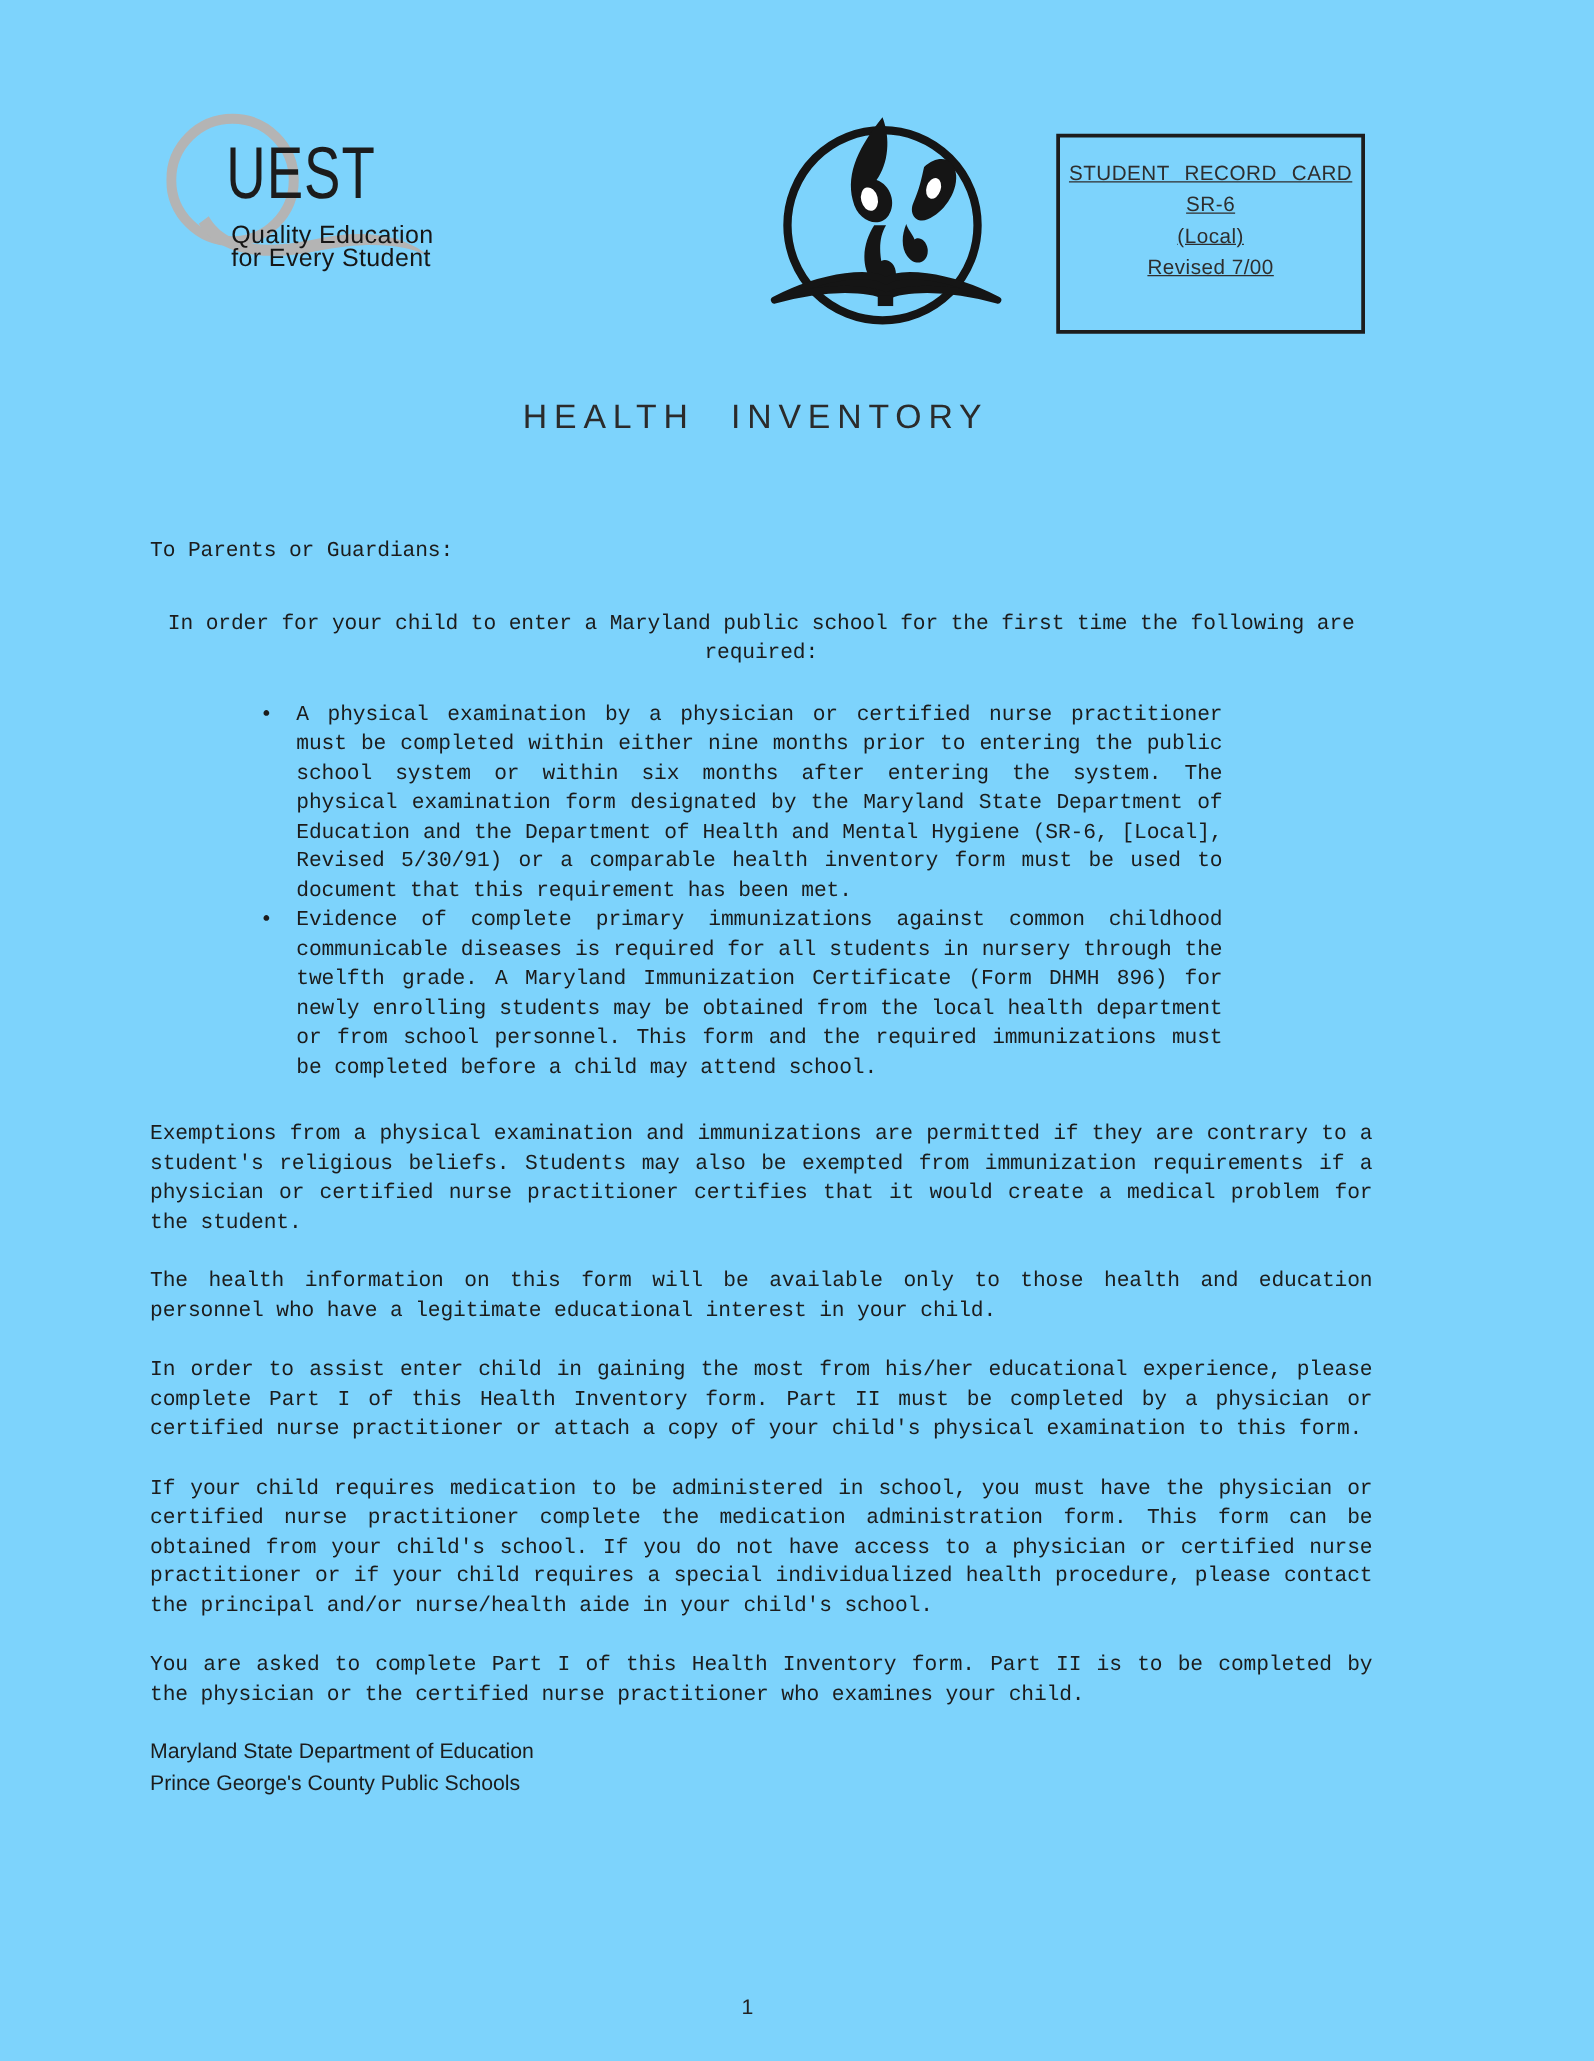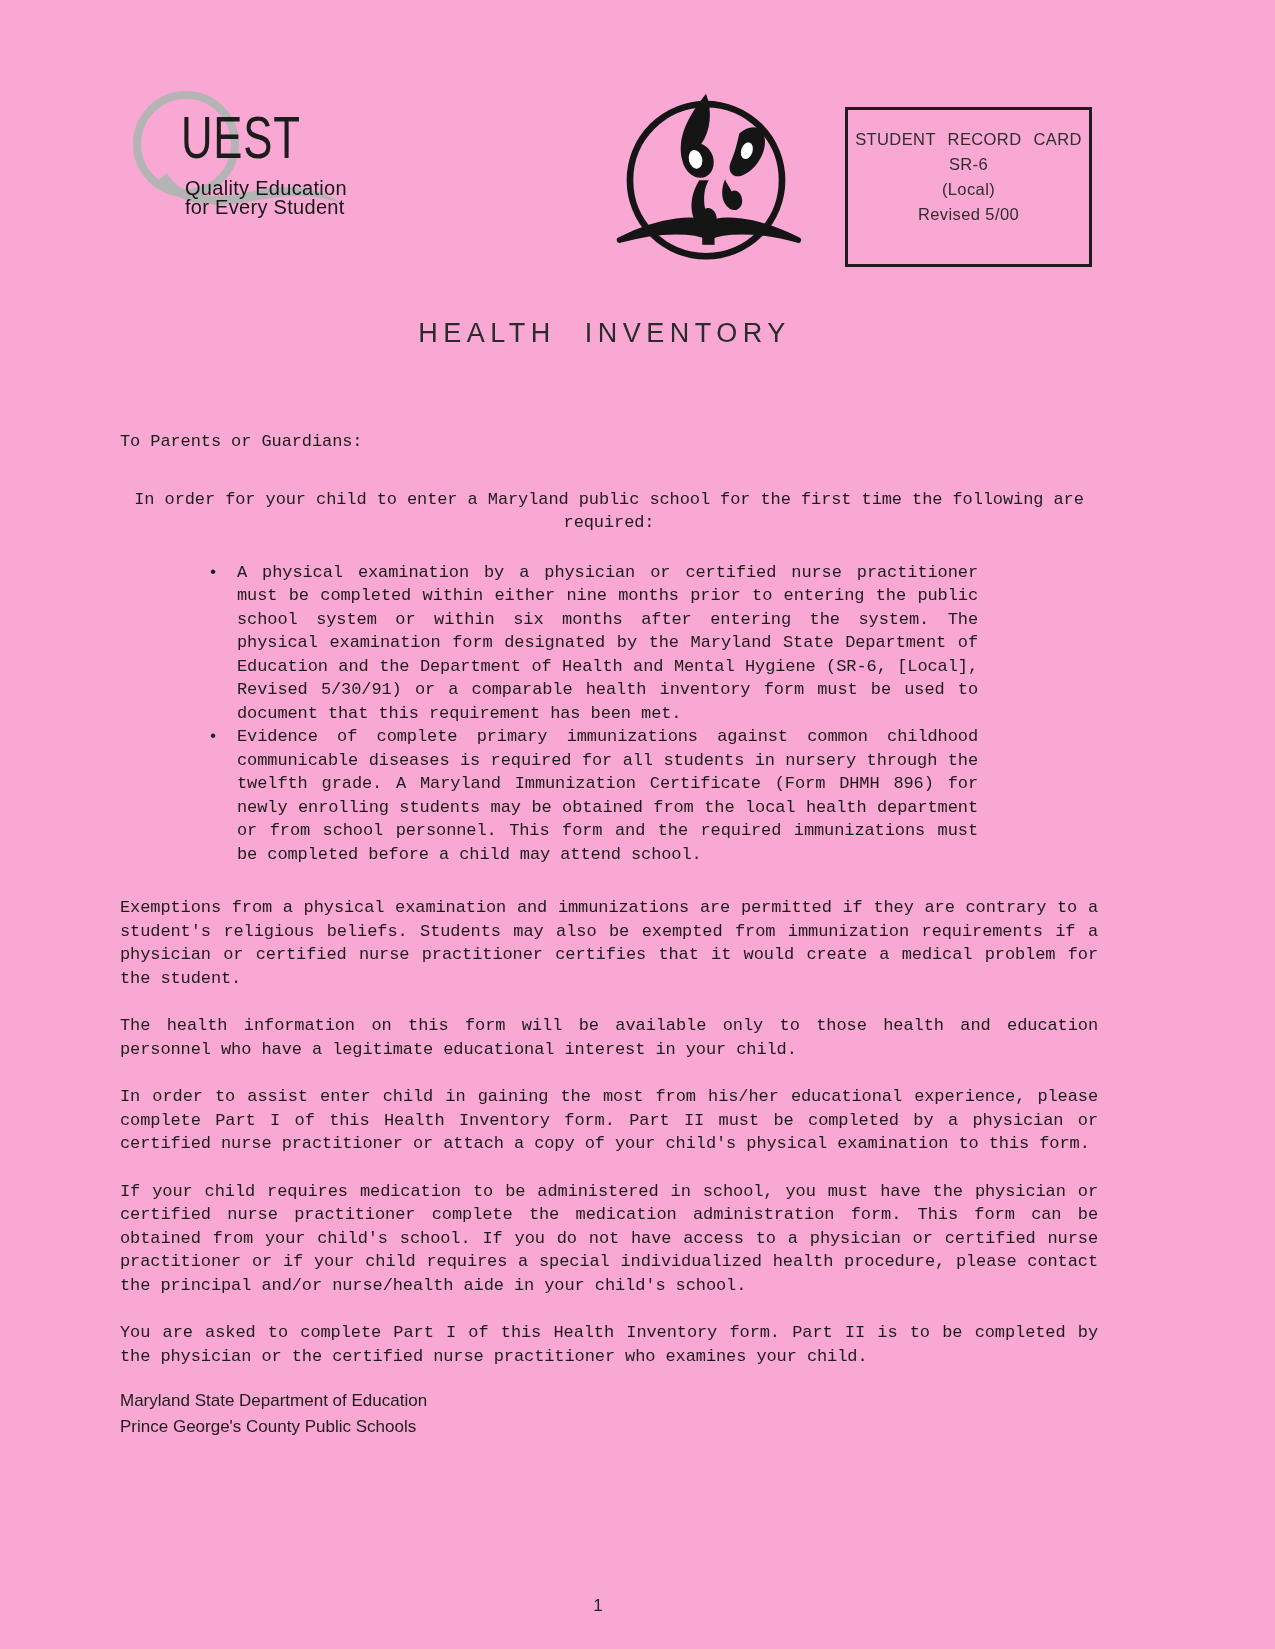--- a/index.html
+++ b/index.html
@@ -4,21 +4,21 @@
 <style>
   * { margin: 0; padding: 0; box-sizing: border-box; }
   html, body { background: #ffffff; }
   body {
     width: 1275px; height: 1649px;
     font-family: "Liberation Sans", sans-serif;
     color: #1f1f1f;
     position: relative;
     overflow: hidden;
   }
-  .page { position: absolute; inset: 0; background: #f9a8d4; }
+  .page { position: absolute; inset: 0; background: #7dd3fc; }
 
   
   .quest-logo { position: absolute; left: 133px; top: 83px; width: 240px; height: 140px; }
   .quest-logo svg { position: absolute; left: 0; top: 0; }
   .quest-wordmark {
     position: absolute; left: 48px; top: 26px;
     font-size: 56px; font-weight: 400; color: #1c1c1c;
     transform: scaleX(0.78) scaleY(1.05); transform-origin: left top;
     letter-spacing: 1px; line-height: 1;
   }
@@ -28,21 +28,21 @@
     letter-spacing: 0.3px;
   }
 
   .pgc-logo { position: absolute; left: 610px; top: 86px; width: 192px; height: 196px; }
 
   .record-box {
     position: absolute; left: 845px; top: 107px; width: 247px; height: 160px;
     border: 3px solid #1d1d1d;
     text-align: center; color: #2e2e2e;
     font-size: 16.5px; line-height: 25px;
-    padding-top: 17px; letter-spacing: 0.4px;
+    padding-top: 17px; letter-spacing: 0.4px; text-decoration: underline;
   }
   .record-box .rb-line1 { word-spacing: 7px; }
 
   
   .doc-title {
     position: absolute; left: 0; top: 318px; width: 1275px;
     padding-right: 66px;
     text-align: center;
     font-size: 27px; font-weight: 400; color: #2b2b2b;
     letter-spacing: 5.5px; word-spacing: 16px;
@@ -120,21 +120,21 @@
       <path d="M10,162 C55,139 93,138 104,146 C115,138 153,139 198,162
                C152,149 117,152 104,159 C91,152 56,149 10,162 Z" fill="#151515" stroke="#151515" stroke-width="6" stroke-linejoin="round"></path>
       <rect x="97" y="158" width="13" height="9" fill="#151515"></rect>
     </svg>
   </div>
 
   <div class="record-box">
     <div class="rb-line1">STUDENT RECORD CARD</div>
     <div>SR-6</div>
     <div>(Local)</div>
-    <div>Revised 5/00</div>
+    <div>Revised 7/00</div>
   </div>
 
   <h1 class="doc-title">HEALTH INVENTORY</h1>
 
   <main class="doc-body">
     <p class="salutation">To Parents or Guardians:</p>
     <p class="intro">In order for your child to enter a Maryland public school for the first time the following are required:</p>
     <ul>
       <li>A physical examination by a physician or certified nurse practitioner must be completed within either nine months prior to entering the public school system or within six months after entering the system.  The physical examination form designated by the Maryland State Department of Education and the Department of Health and Mental Hygiene (SR-6, [Local], Revised 5/30/91) or a comparable health inventory form must be used to document that this requirement has been met.</li>
       <li>Evidence of complete primary immunizations against common childhood communicable diseases is required for all students in nursery through the twelfth grade.  A Maryland Immunization Certificate (Form DHMH 896) for newly enrolling students may be obtained from the local health department or from school personnel.  This form and the required immunizations must be completed before a child may attend school.</li>

